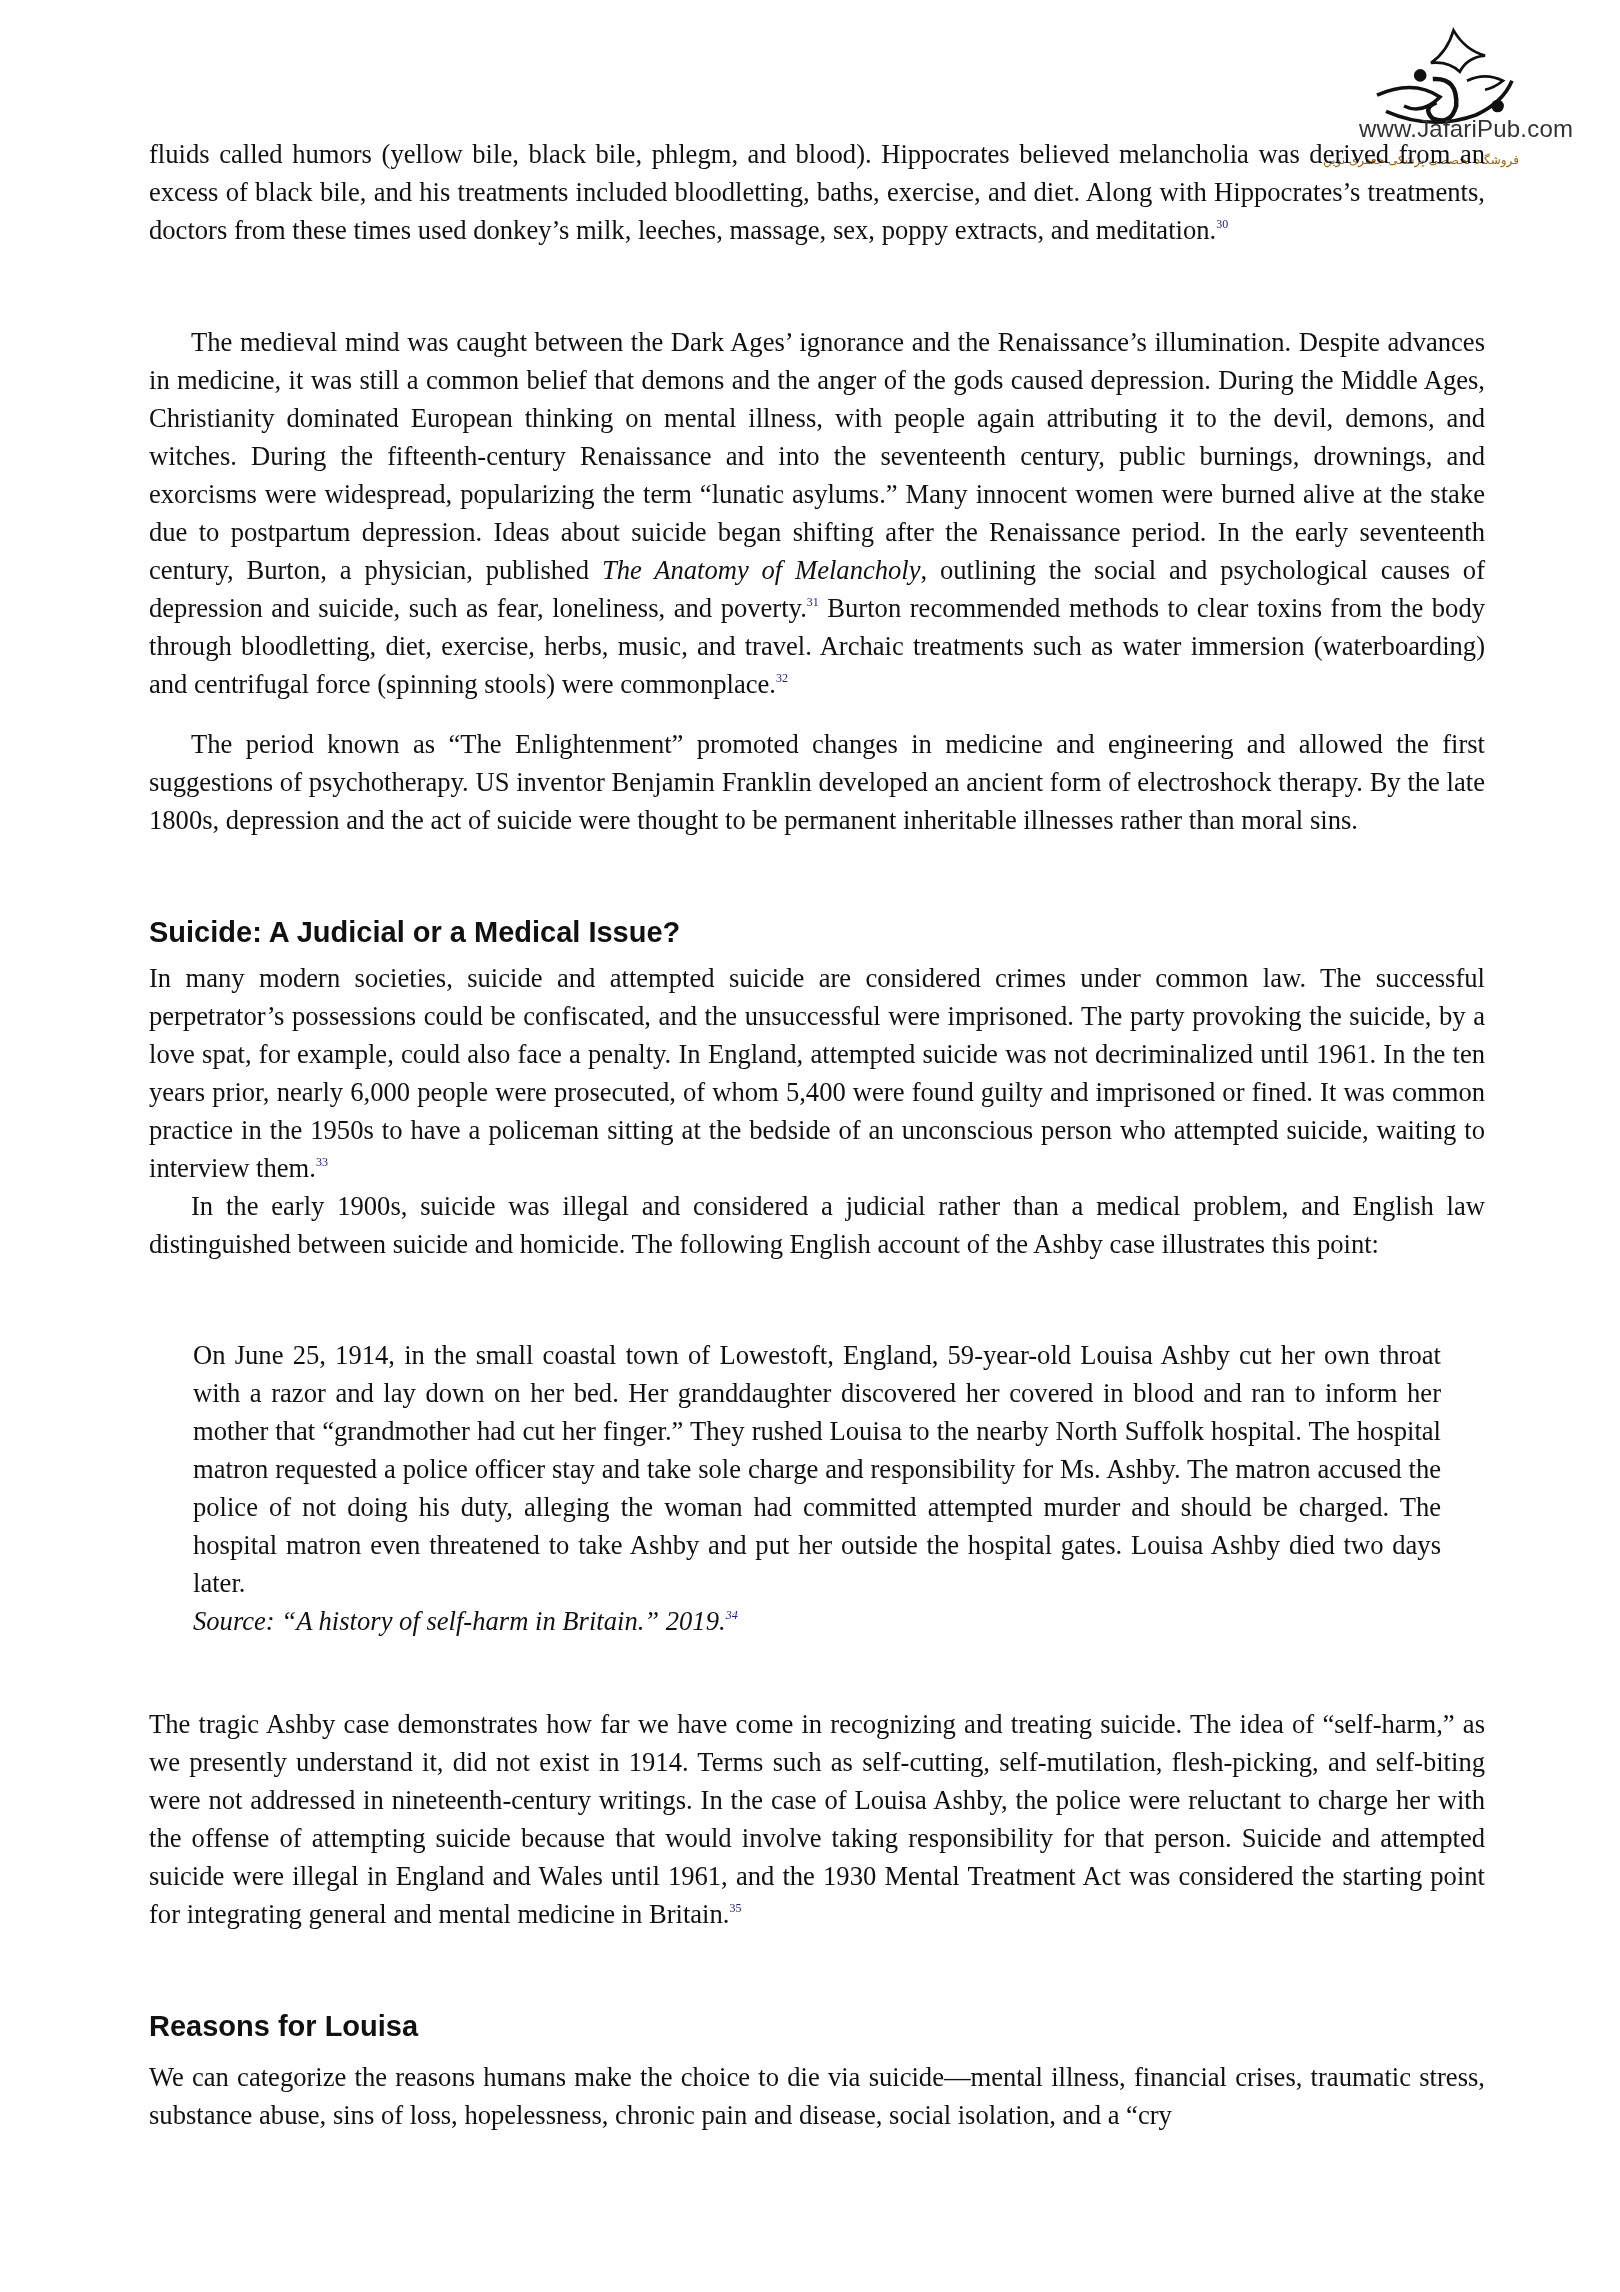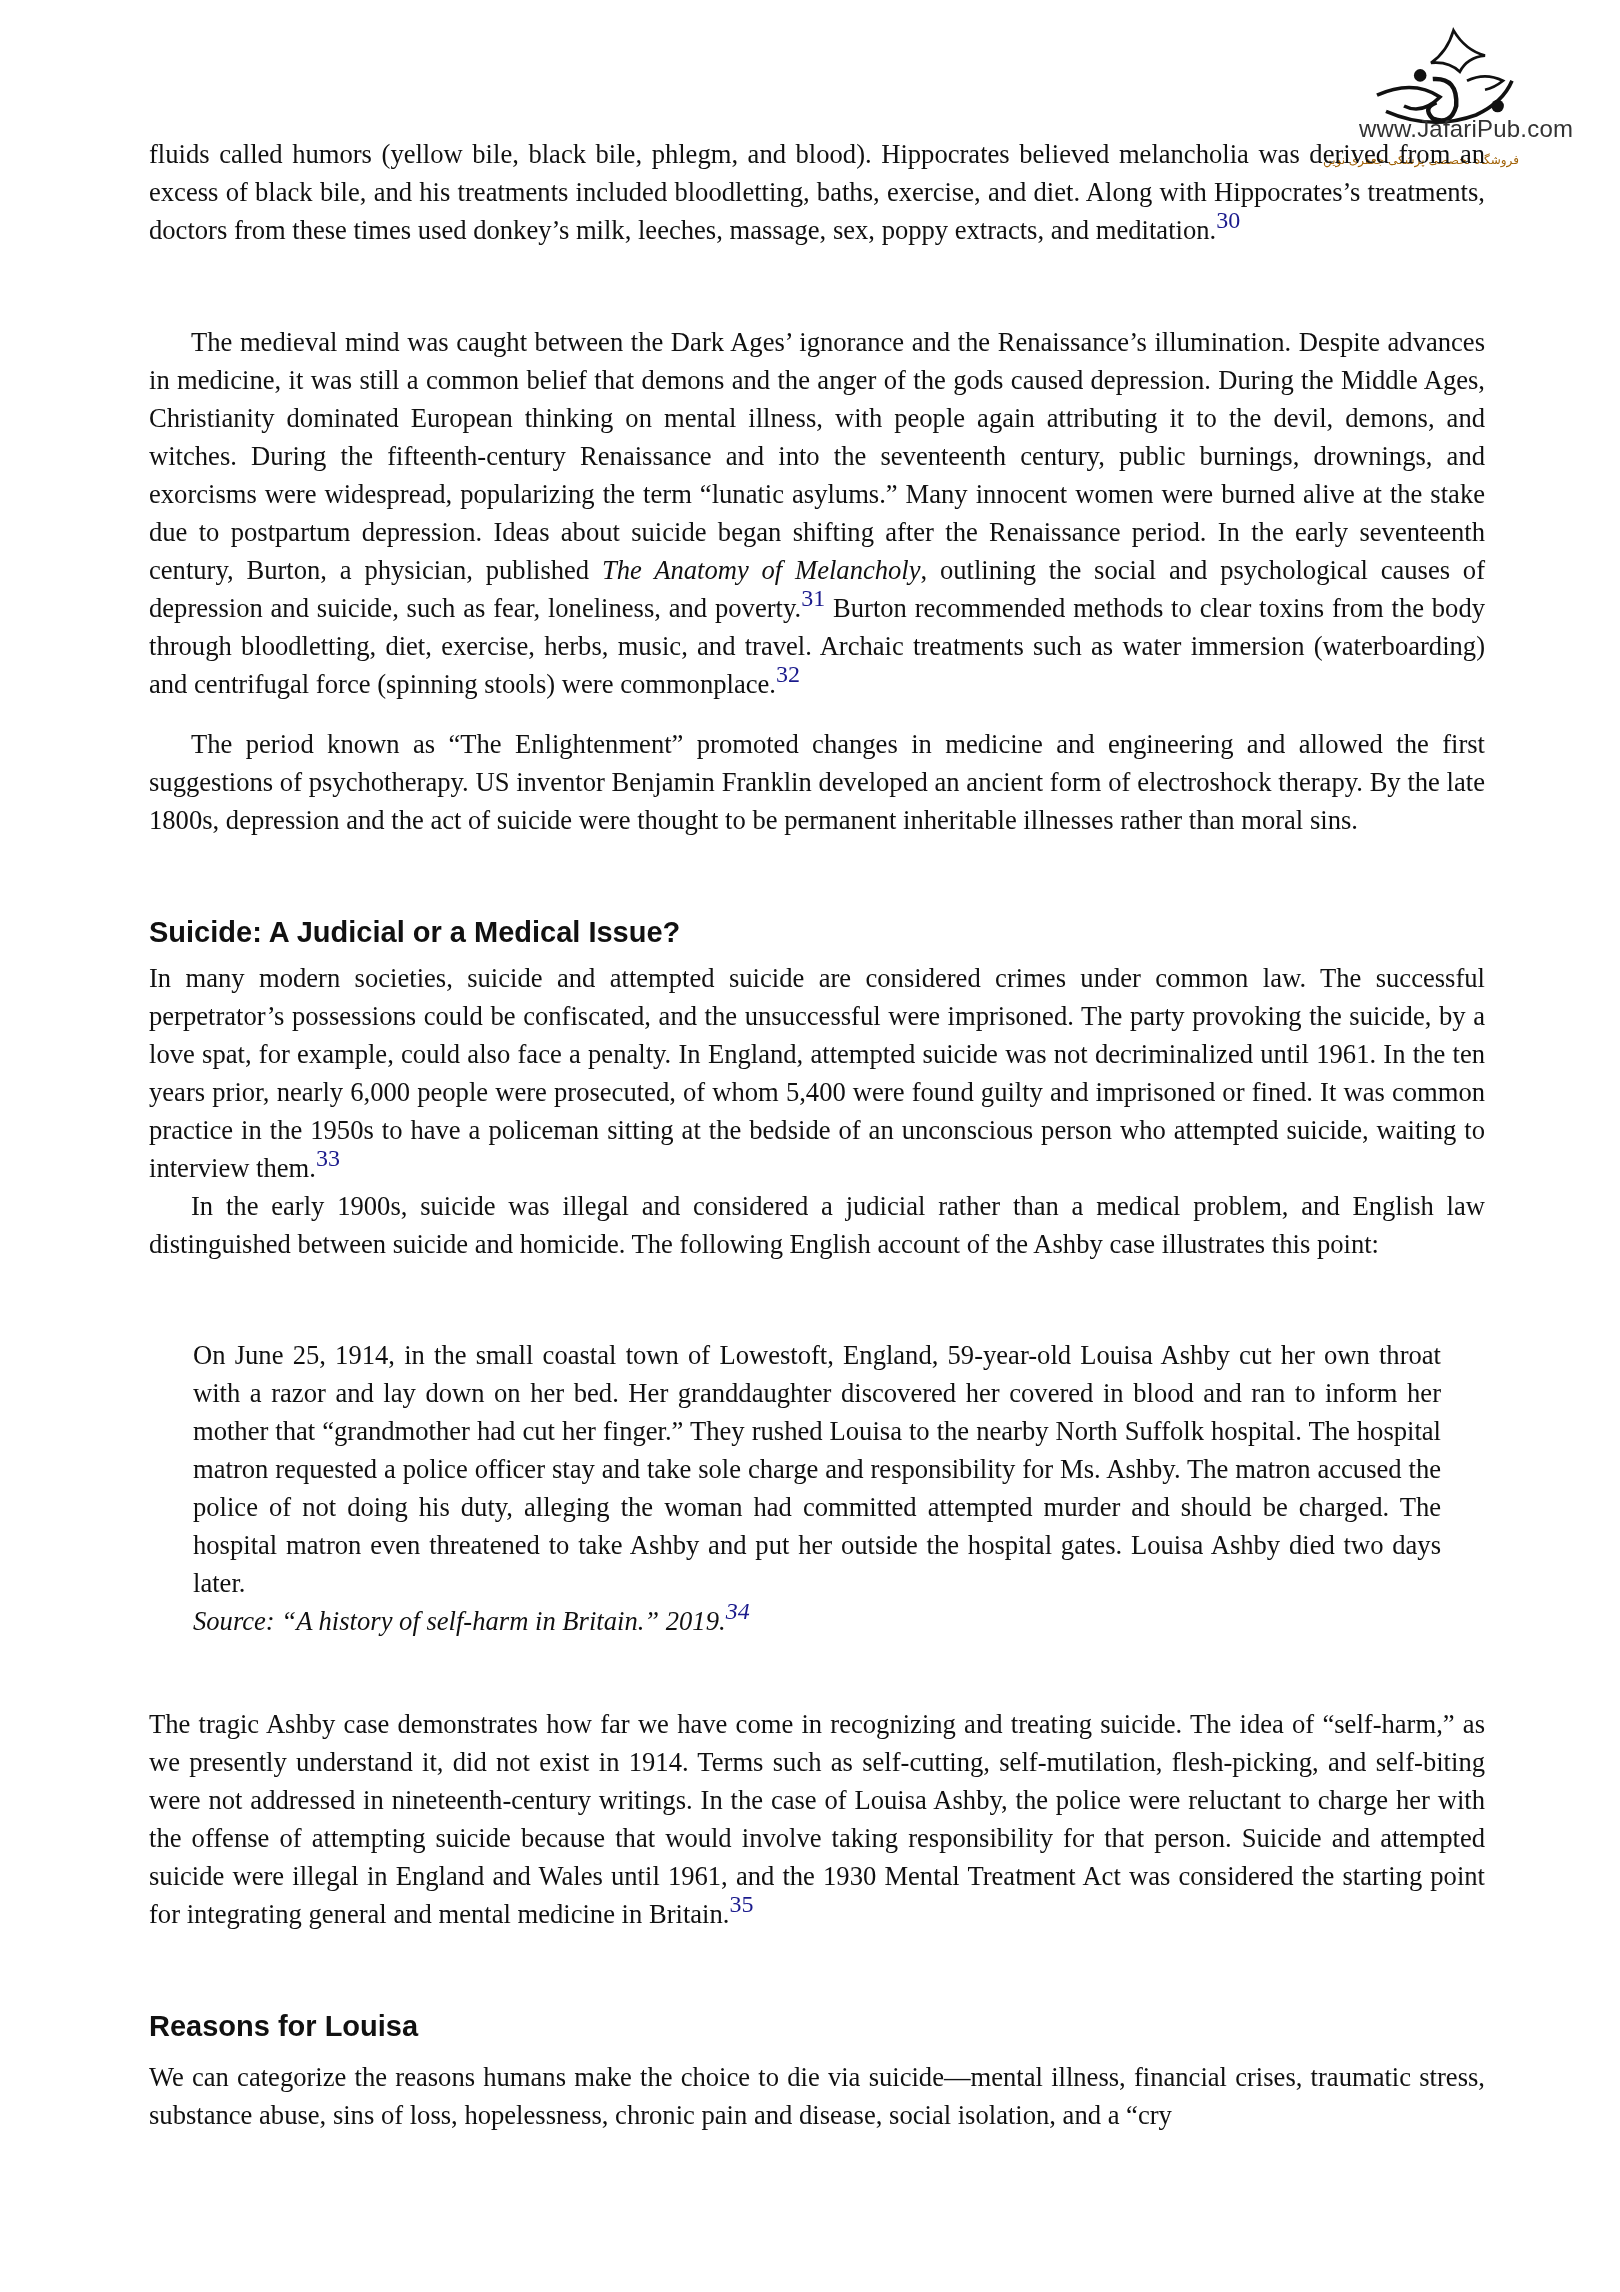--- a/index.html
+++ b/index.html
@@ -1,20 +1,20 @@
 <!DOCTYPE html>
 <html style="font-size:14.4px"><head>
 <meta charset="utf-8">
 <style>
   html, body { margin: 0; padding: 0; background: #ffffff; }
   body { width: 1620px; height: 2293px; position: relative; overflow: hidden; }
   .page { position: absolute; left: 149px; top: 0; width: 1336px; color: #111; font-family: "Liberation Serif", serif; font-size: 26.6px; line-height: 38px; }
   .p { margin: 0; text-align: justify; text-align-last: left; }
   .indent { text-indent: 42px; }
-  sup { color: #1a1a8c; font-size: 24px; line-height: 0; vertical-align: 10.8px; }
+  sup { color: #1a1a8c; font-size: 12px; line-height: 0; vertical-align: 10.8px; }
   .h2 { font-family: "Liberation Sans", sans-serif; font-weight: bold; font-size: 29px; line-height: 36px; margin: 0; color: #111; }
   .quote { position: absolute; left: 193px; width: 1248px; font-family: "Liberation Serif", serif; font-size: 26.6px; line-height: 38px; color: #111; }
   .quote .p { text-align: justify; }
   .src { font-style: italic; margin: 0; }
   .logo { position: absolute; left: 1350px; top: 25px; width: 180px; height: 144px; }
   .logo-url { position: absolute; left: 1359px; top: 115px; font-family: "Liberation Sans", sans-serif; font-size: 24px; color: #333; letter-spacing: 0.2px; }
   .logo-fa { position: absolute; left: 1323px; top: 153px; font-family: "DejaVu Sans", sans-serif; font-size: 12px; color: #a16207; direction: rtl; }
   .abs { position: absolute; }
 </style>
 </head>

